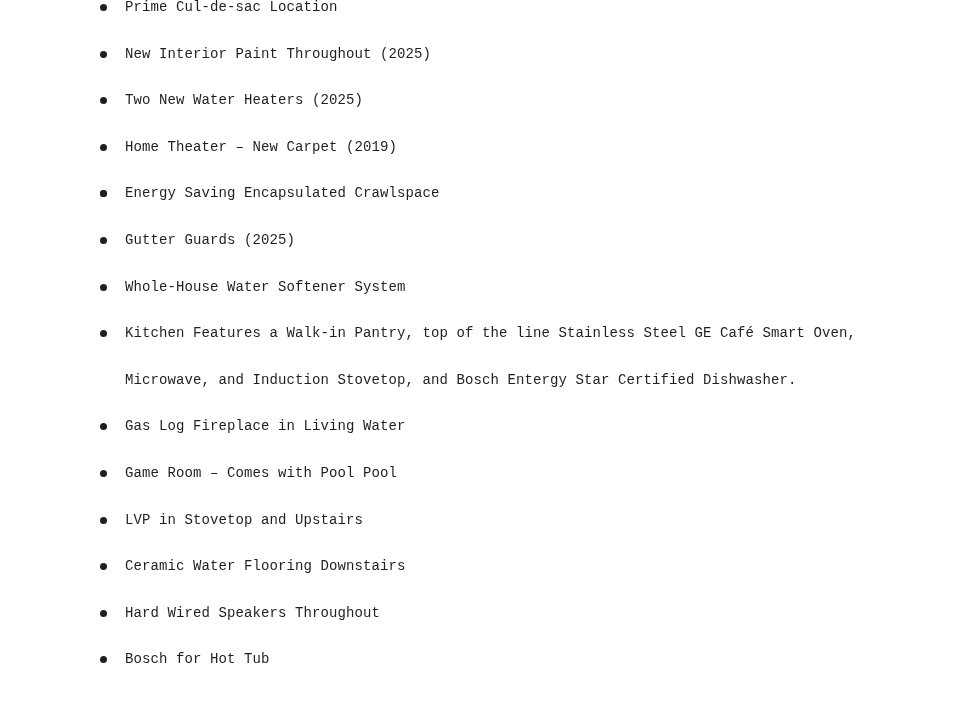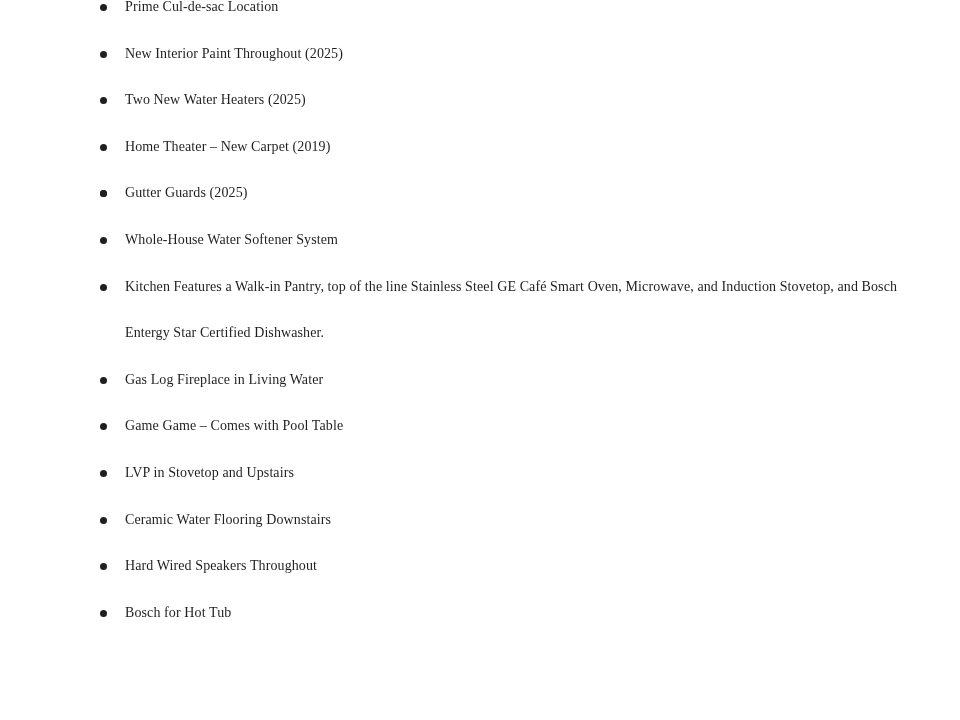--- a/index.html
+++ b/index.html
@@ -6,21 +6,21 @@
     margin: 0;
     padding: 0;
     background: #ffffff;
   }
   .page {
     position: relative;
     width: 960px;
     height: 720px;
     overflow: hidden;
     background: #ffffff;
-    font-family: Liberation Serif, serif;
+    font-family: Liberation Mono, monospace;
     font-size: 14px;
     color: #1f1f1f;
   }
   ul.feature-list {
     list-style: none;
     margin: 0;
     padding: 0;
     position: absolute;
     top: -16px;
     left: 0;
@@ -62,37 +62,41 @@
     </li>
     <li>
       <span class="bullet"></span>
       <span>Home Theater – New Carpet (2019)</span>
     </li>
     <li>
       <span class="bullet"></span>
     </li>
     <li>
       <span class="bullet"></span>
+      <span>Energy Saving Encapsulated Crawlspace</span>
+    </li>
+    <li>
+      <span class="bullet"></span>
       <span>Gutter Guards (2025)</span>
     </li>
     <li>
       <span class="bullet"></span>
       <span>Whole-House Water Softener System</span>
     </li>
     <li>
       <span class="bullet"></span>
       <span>Kitchen Features a Walk-in Pantry, top of the line Stainless Steel GE Café Smart Oven, Microwave, and Induction Stovetop, and Bosch Entergy Star Certified Dishwasher.</span>
     </li>
     <li>
       <span class="bullet"></span>
       <span>Gas Log Fireplace in Living Water</span>
     </li>
     <li>
       <span class="bullet"></span>
-      <span>Game Game – Comes with Pool Table</span>
+      <span>Game Room – Comes with Pool Pool</span>
     </li>
     <li>
       <span class="bullet"></span>
       <span>LVP in Stovetop and Upstairs</span>
     </li>
     <li>
       <span class="bullet"></span>
       <span>Ceramic Water Flooring Downstairs</span>
     </li>
     <li>

